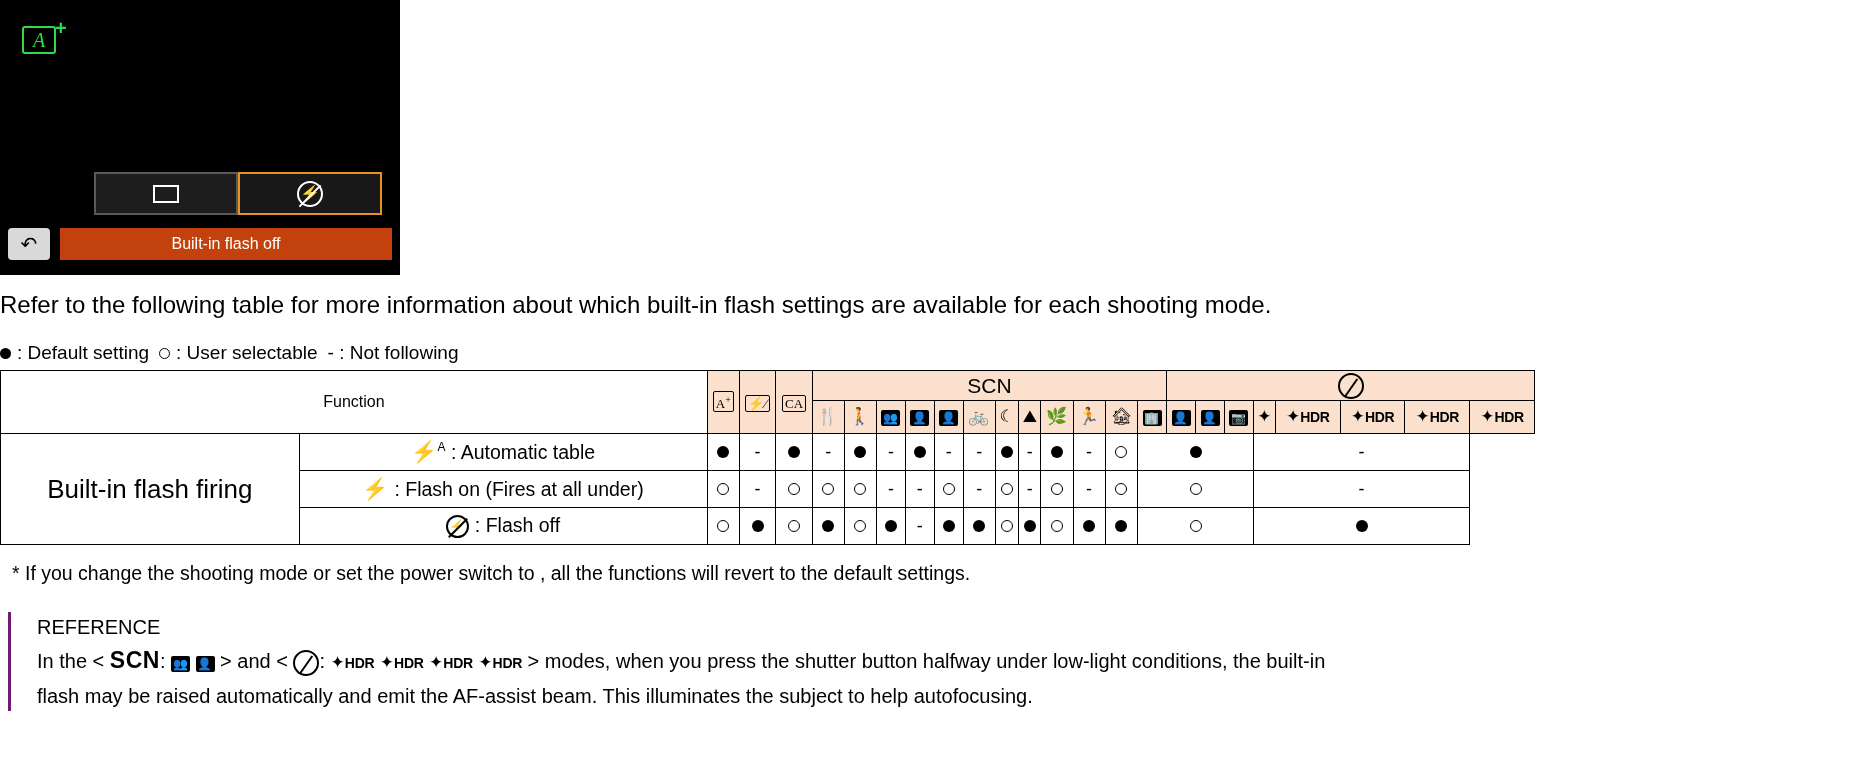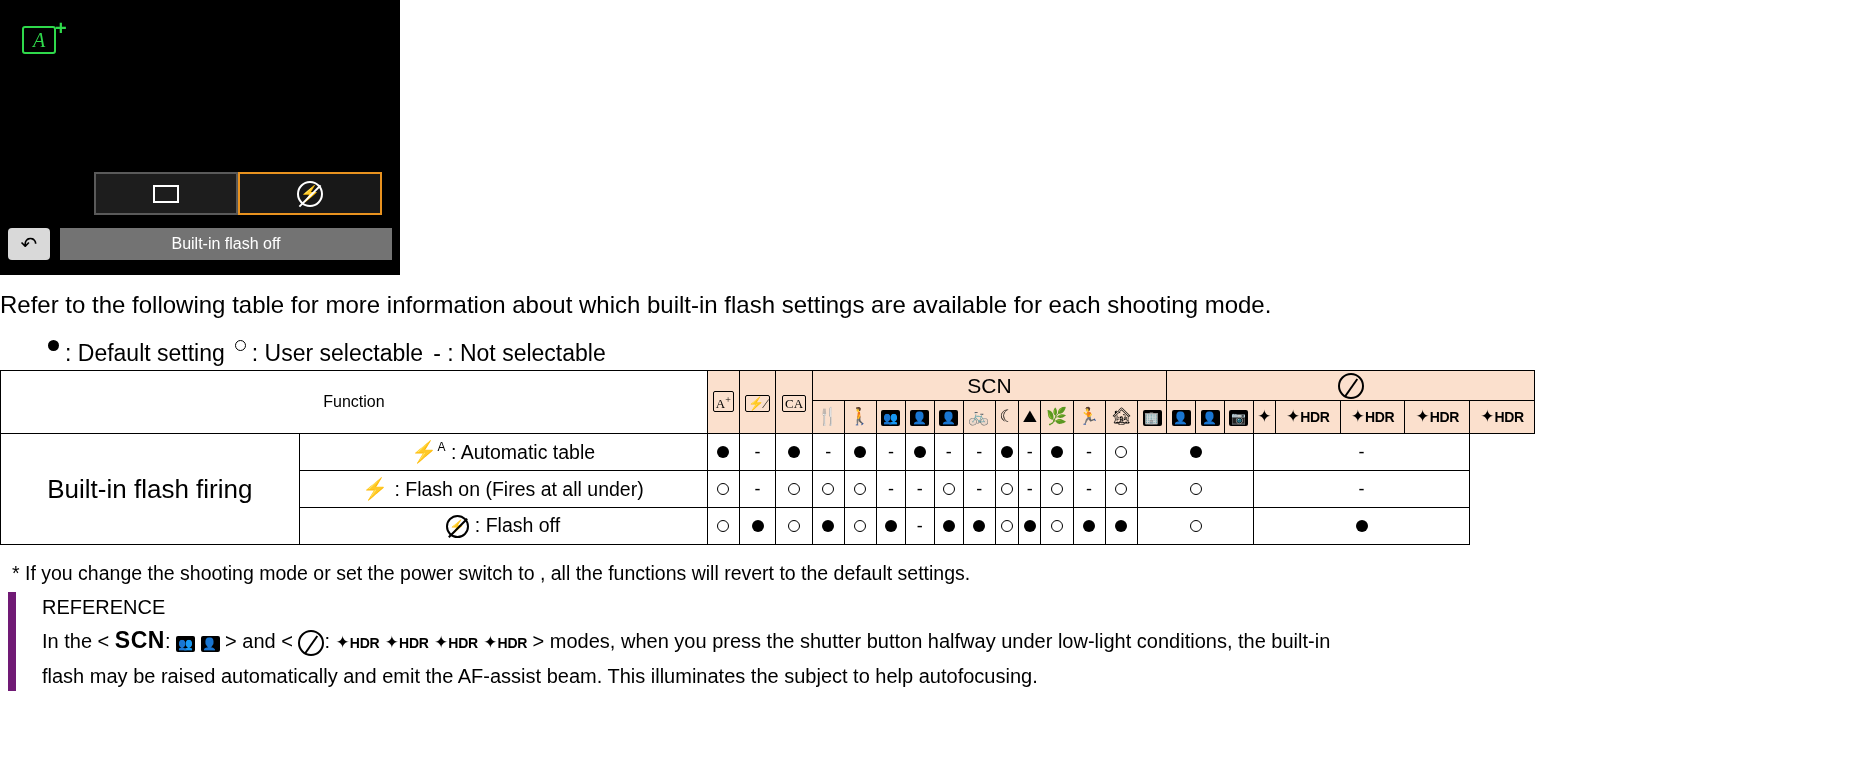--- a/index.html
+++ b/index.html
@@ -136,46 +136,45 @@
     color: #000000;
     font-size: 20px;
     line-height: 1;
   }
   .cam-caption {
     position: absolute;
     left: 60px;
     top: 3px;
     width: 332px;
     height: 32px;
-    background: #737373;
+    background: #c2410c;
     color: #ffffff;
     font-size: 16px;
     display: flex;
     align-items: center;
     justify-content: center;
   }
 
   
   .intro {
     position: absolute;
     left: 0;
     top: 292px;
     font-size: 24px;
     line-height: 26px;
   }
   .legend {
     position: absolute;
     left: 0;
     top: 340px;
-    font-size: 23px;
+    font-size: 19px;
     line-height: 26px;
     display: flex;
-    align-items: flex-start;
+    align-items: center;
     gap: 0;
-    margin-left: 48px;
   }
   .legend .dot-filled {
     display: inline-block;
     width: 11px;
     height: 11px;
     border-radius: 50%;
     background: #000;
     margin-right: 6px;
   }
   .legend .dot-open {
@@ -332,23 +331,23 @@
     position: absolute;
     left: 12px;
     top: 562px;
     font-size: 19.5px;
   }
 
   
   .refblock {
     position: absolute;
     left: 8px;
-    top: 592px;
+    top: 612px;
     width: 1840px;
-    border-left: 8px solid #701a75;
+    border-left: 3px solid #701a75;
     padding-left: 26px;
     box-sizing: border-box;
   }
   .ref-title {
     font-size: 20px;
     line-height: 30px;
   }
   .ref-line {
     font-size: 20px;
     line-height: 36px;
@@ -393,21 +392,21 @@
     </div>
   </div>
 
   <div class="intro">Refer to the following table for more information about which built-in flash settings are available for each shooting mode.</div>
 
   <div class="legend">
     <span class="dot-filled"></span>
     <span>: Default setting</span>
     <span class="dot-open"></span>
     <span>: User selectable</span>
-    <span class="dash">- : Not selectable</span>
+    <span class="dash">- : Not following</span>
   </div>
 
   <table class="tbl">
     <tbody>
         <tr>
       <td class="func-head" colspan="2" rowspan="2">Function</td>
       <td class="hdr-peach" rowspan="2">
         <span class="ic-box">A<span class="ic-sup">+</span></span>
       </td>
       <td class="hdr-peach" rowspan="2">

